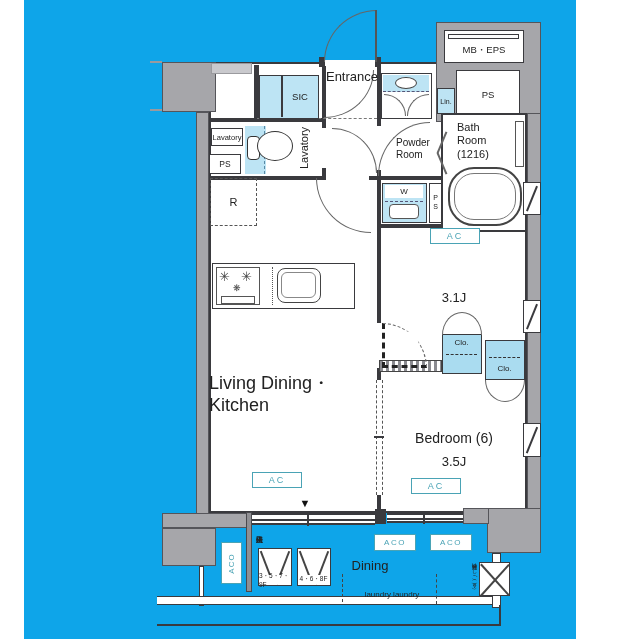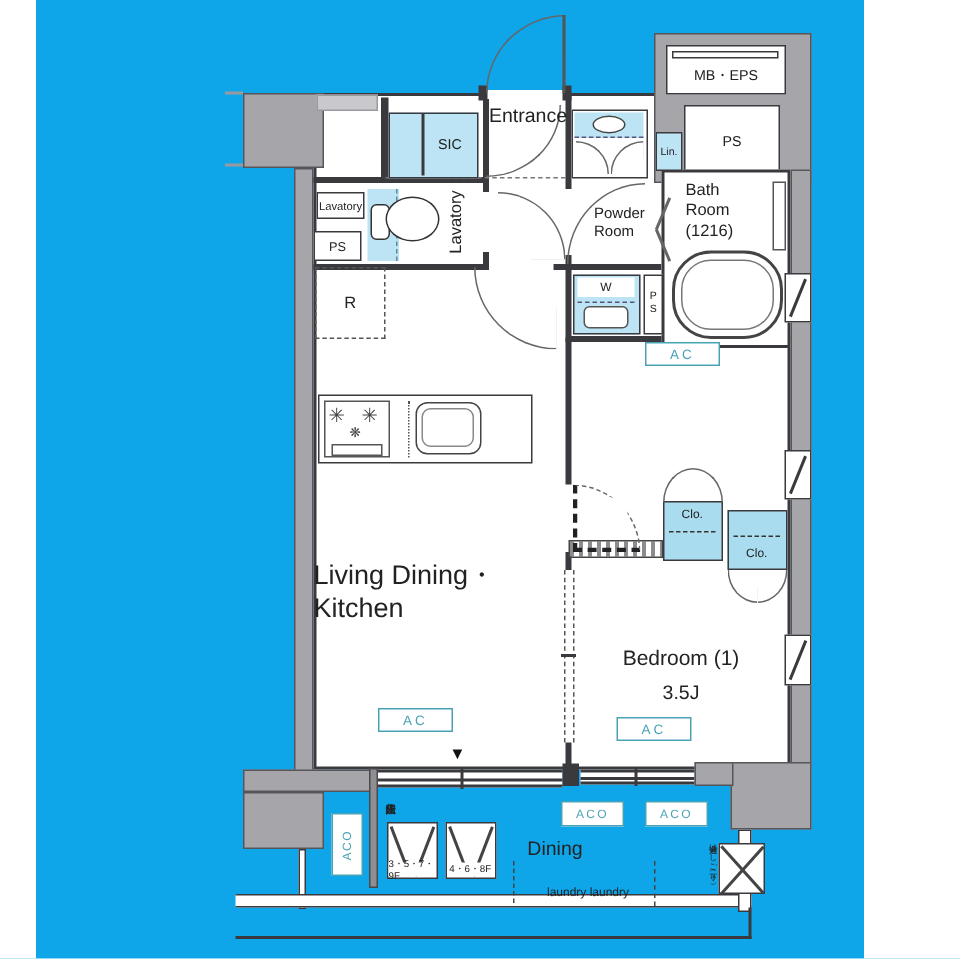--- a/index.html
+++ b/index.html
@@ -145,36 +145,37 @@
     <div class="a" style="left:6px;top:20px;width:30px;height:15px;background:#fff;border:1px solid #555;border-radius:4px;"></div>
   </div>
   <div class="a wbox pre flex" style="left:405px;top:183px;width:13px;height:40px;border-width:1px;font-size:7px;">
     <span class="pre">P
 S</span>
   </div>
 
   <div class="a teal flex" style="left:406px;top:228px;width:50px;height:16px;font-size:9px;letter-spacing:2px;">
     <span>AC</span>
   </div>
+  <div class="a flex" style="left:355px;top:288px;width:150px;height:18px;font-size:13px;">3.1J</div>
   <div class="a arc-tr dash" style="left:358px;top:323px;width:45px;height:45px;"></div>
 
   <div class="a cblue" style="left:418px;top:334px;width:40px;height:40px;border:1.5px solid #3a3a3e;">
     <div class="a flex" style="left:0;top:2px;width:37px;height:11px;font-size:8px;">Clo.</div>
     <div class="a" style="left:3px;top:19px;width:31px;height:1px;border-top:1.5px dashed #333;"></div>
   </div>
   <div class="a arc-tl" style="left:418px;top:312px;width:20px;height:23px;"></div>
   <div class="a arc-tr" style="left:438px;top:312px;width:20px;height:23px;"></div>
   <div class="a cblue" style="left:461px;top:340px;width:40px;height:40px;border:1.5px solid #3a3a3e;">
     <div class="a" style="left:3px;top:16px;width:31px;height:1px;border-top:1.5px dashed #333;"></div>
     <div class="a flex" style="left:0;top:22px;width:37px;height:11px;font-size:8px;">Clo.</div>
   </div>
   <div class="a arc-bl" style="left:461px;top:380px;width:20px;height:22px;"></div>
   <div class="a arc-br" style="left:481px;top:380px;width:20px;height:22px;"></div>
 
-  <div class="a flex" style="left:355px;top:428px;width:150px;height:20px;font-size:14px;">Bedroom (1)</div>
+  <div class="a flex" style="left:355px;top:428px;width:150px;height:20px;font-size:14px;">Bedroom (6)</div>
   <div class="a flex" style="left:355px;top:452px;width:150px;height:18px;font-size:13px;">3.5J</div>
   <div class="a teal flex" style="left:387px;top:478px;width:50px;height:16px;font-size:9px;letter-spacing:2px;">
     <span>AC</span>
   </div>
 
   <div class="a flex" style="left:185px;top:383px;width:170px;height:20px;font-size:18px;">Living Dining・Kitchen</div>
   <div class="a teal flex" style="left:228px;top:472px;width:50px;height:16px;font-size:9px;letter-spacing:2px;">
     <span>AC</span>
   </div>
   <div class="a flex" style="left:272px;top:496px;width:18px;height:14px;font-size:11px;color:#111;">▼</div>

